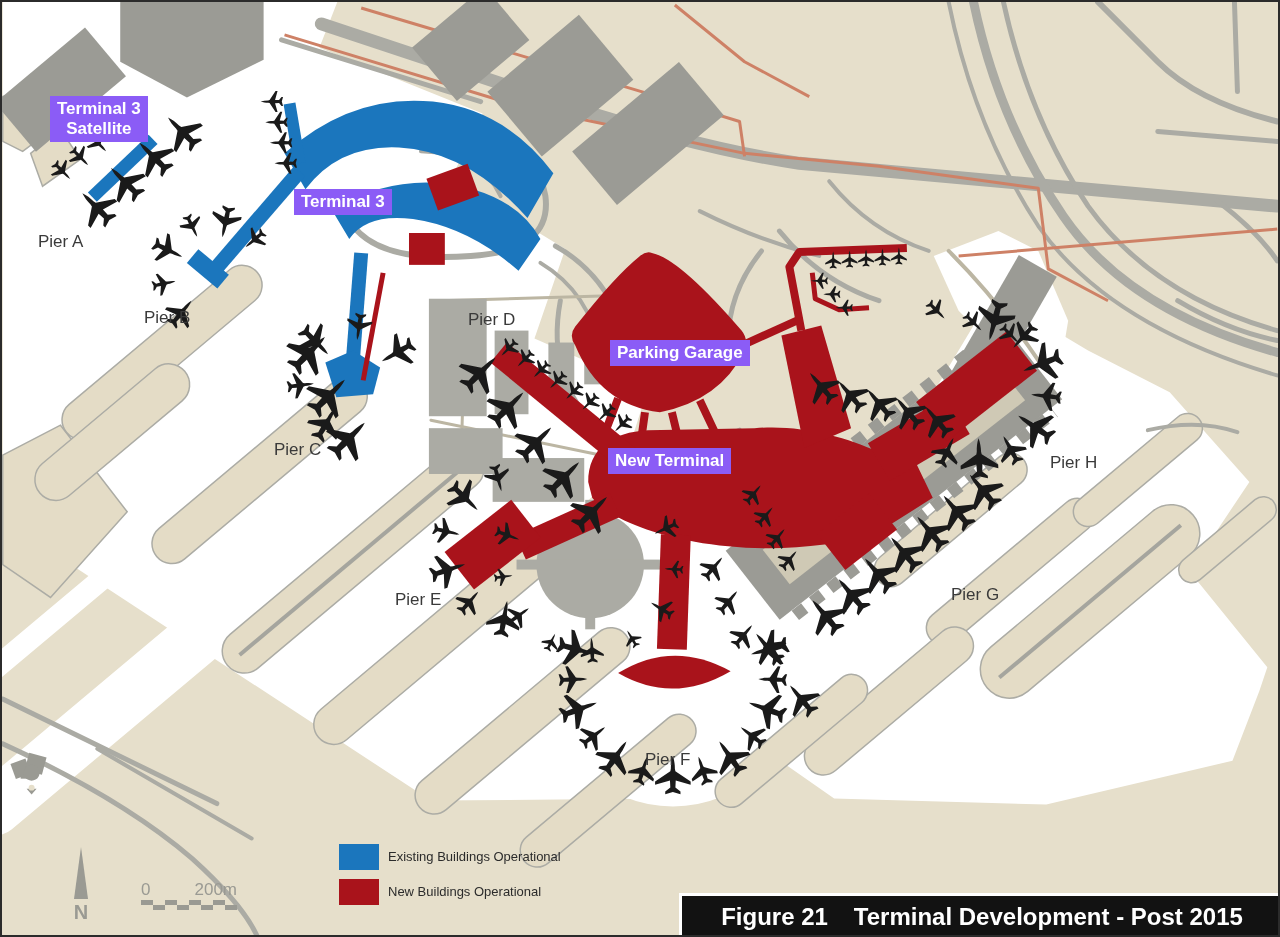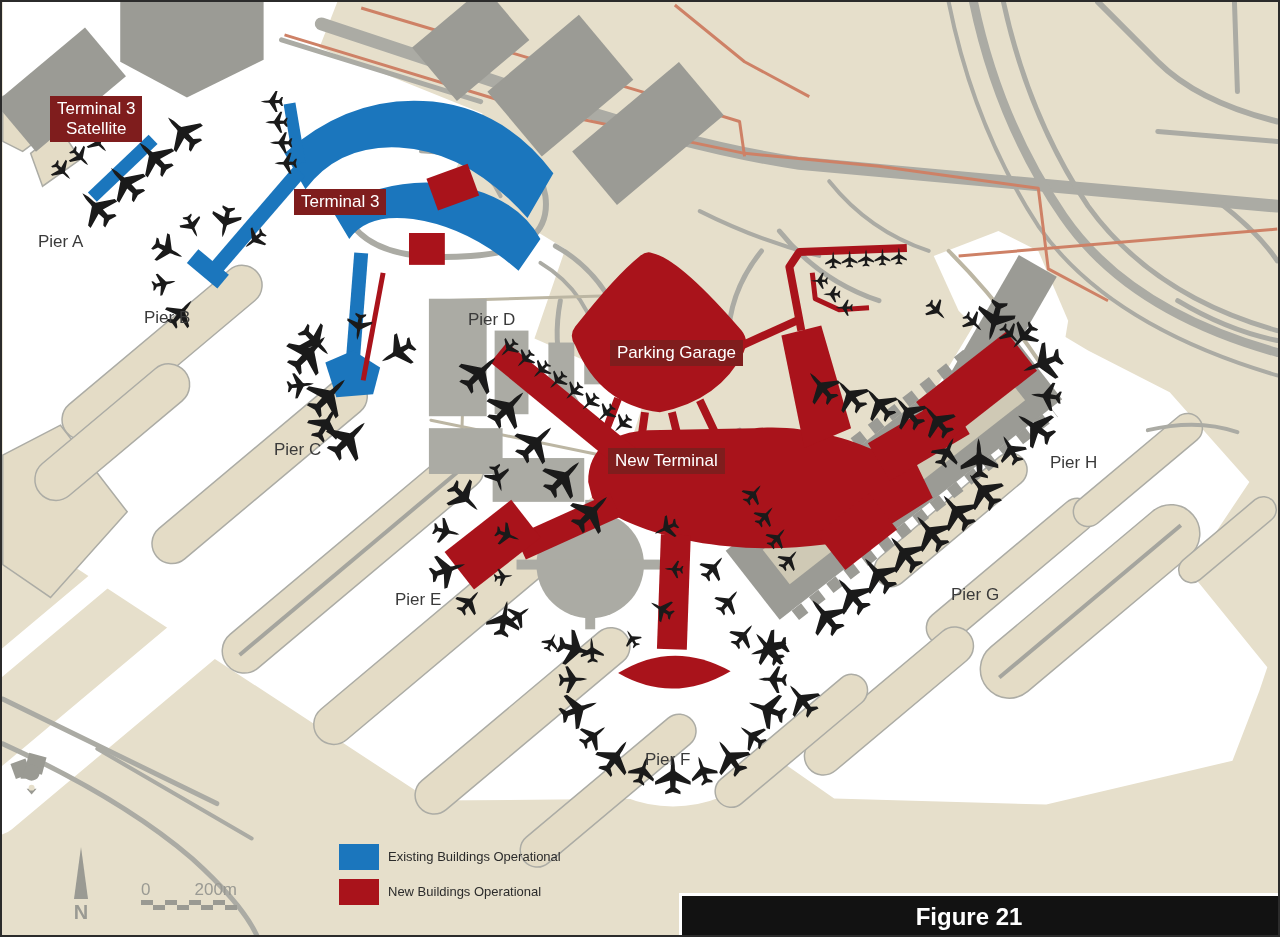--- a/index.html
+++ b/index.html
@@ -8,21 +8,21 @@
   .island{fill:#E4DCC6;stroke:#ACACA5;stroke-width:1.5;}
   .road{fill:none;stroke:#ABABA4;stroke-linecap:round;}
   .lroad{fill:none;stroke:#BCB6A3;stroke-linecap:round;}
   .bldg{fill:#9B9B95;}
   .bldg2{fill:#ABABA4;}
   .blue{fill:#1B76BD;}
   .bluestroke{fill:none;stroke:#1B76BD;stroke-linecap:butt;}
   .red{fill:#A9131B;}
   .redstroke{fill:none;stroke:#A9131B;stroke-linecap:butt;}
   .boundary{fill:none;stroke:#CE8166;stroke-width:3;stroke-linejoin:round;}
-  .boxlabel{position:absolute;background:#7f1d1d;color:#fff;font-size:17px;font-weight:normal;
+  .boxlabel{position:absolute;background:#8b5cf6;color:#fff;font-size:17px;font-weight:bold;
     text-align:center;padding:3px 7px;line-height:20px;white-space:nowrap;}
   .pierlabel{position:absolute;color:#3a3a3a;font-size:17px;white-space:nowrap;}
   .legend{position:absolute;left:337px;top:841px;}
   .legend-row{display:flex;align-items:center;height:27px;margin-bottom:8px;}
   .swatch{display:inline-block;width:40px;height:26px;margin-right:9px;border:1px solid #9a94822;}
   .swatch-existing{background:#1B76BD;}
   .swatch-new{background:#A9131B;}
   .legend-text{font-size:13px;color:#2b2b2b;}
   .titlebar{position:absolute;left:677px;top:891px;width:603px;height:44px;background:#121212;
     border-top:3px solid #fff;border-left:3px solid #fff;box-sizing:border-box;
@@ -339,15 +339,16 @@
     <span>0</span>
     <span>200m</span>
   </div>
   <div class="scalerow"></div>
   <div class="scalerow offset"></div>
 </div>
 
 <div class="titlebar">
   <span>Figure 21</span>
   <span class="titlegap"></span>
+  <span>Terminal Development - Post 2015</span>
 </div>
 
 </div>
 
 </body></html>

